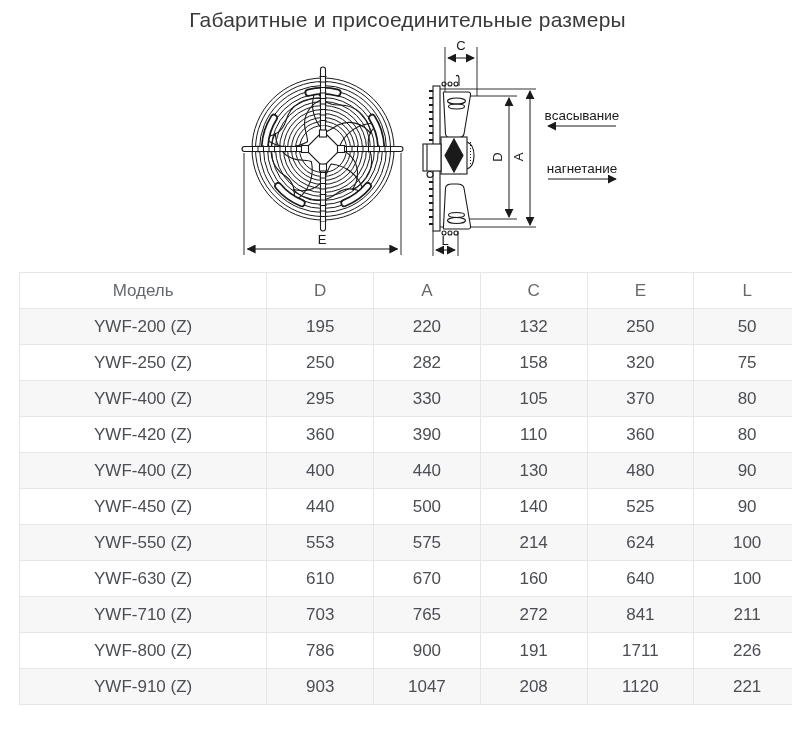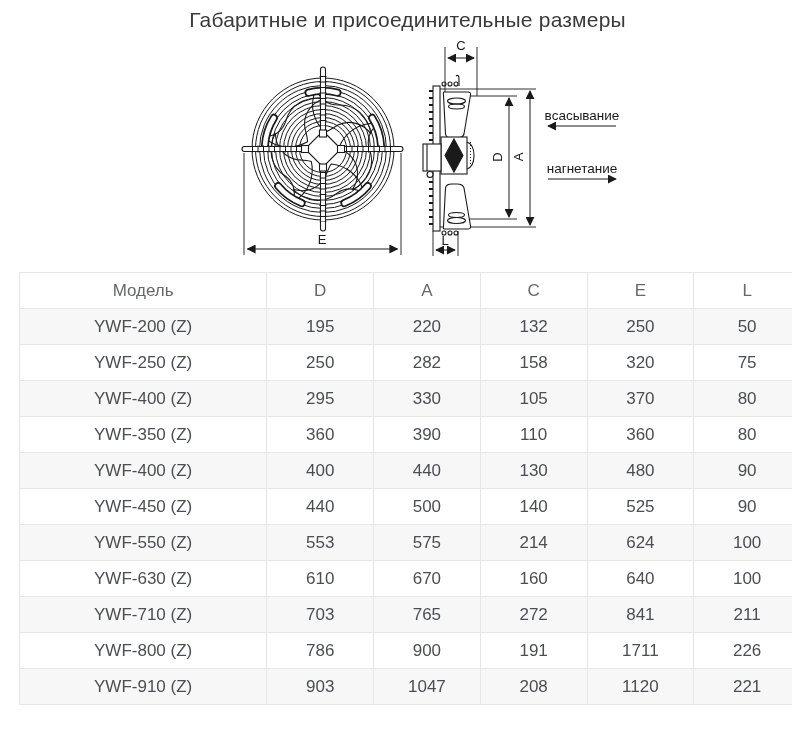--- a/index.html
+++ b/index.html
@@ -236,21 +236,21 @@
       </tr>
       <tr>
         <td>YWF-400 (Z)</td>
         <td>295</td>
         <td>330</td>
         <td>105</td>
         <td>370</td>
         <td>80</td>
       </tr>
       <tr>
-        <td>YWF-350 (Z)</td>
+        <td>YWF-420 (Z)</td>
         <td>360</td>
         <td>390</td>
         <td>110</td>
         <td>360</td>
         <td>80</td>
       </tr>
       <tr>
         <td>YWF-400 (Z)</td>
         <td>400</td>
         <td>440</td>

